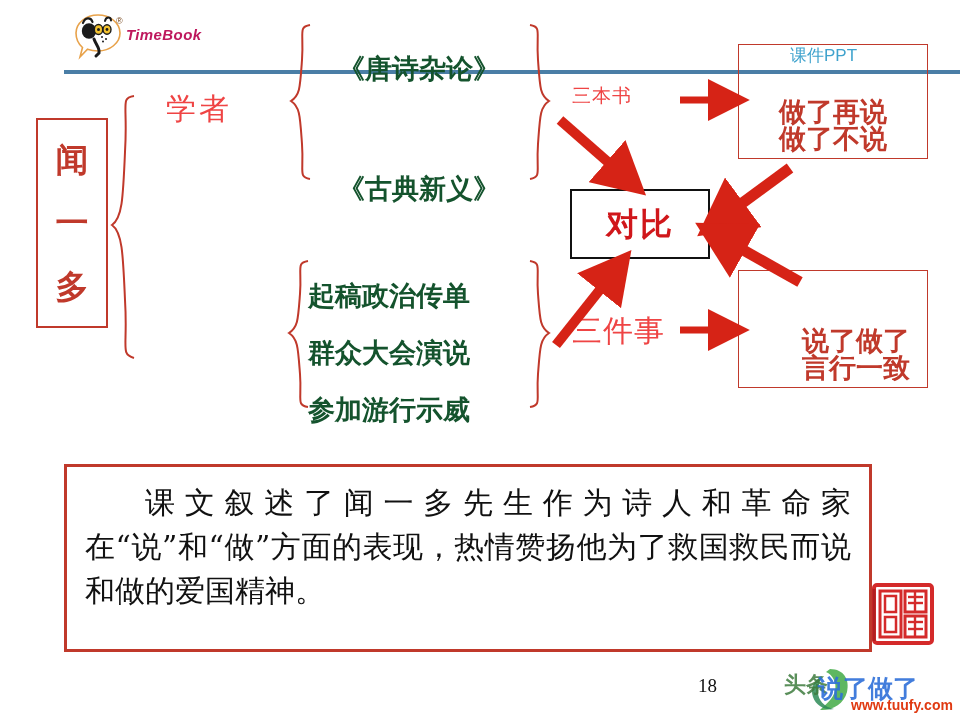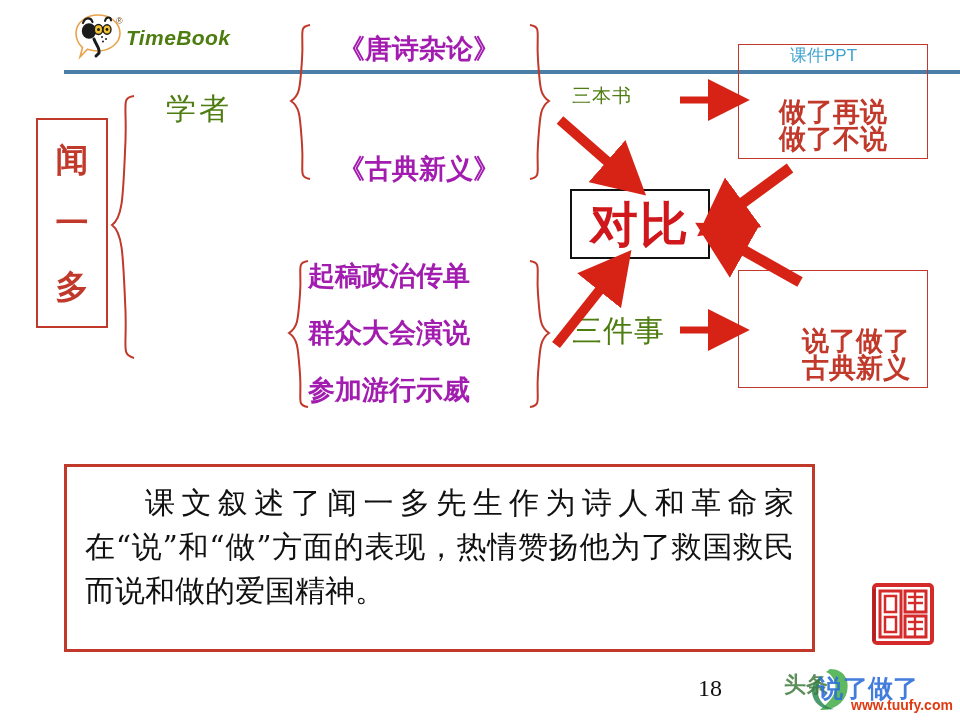--- a/index.html
+++ b/index.html
@@ -11,22 +11,22 @@
     position:relative;
   }
   #slide{position:absolute;left:0;top:0;width:960px;height:720px;}
 
   
   .logo-wrap{position:absolute;left:72px;top:12px;width:200px;height:52px;}
   .logo-badge{position:absolute;left:0;top:0;width:52px;height:52px;}
   .logo-text{
     position:absolute;left:54px;top:14px;
     font-family:"Liberation Sans","DejaVu Sans",sans-serif;
-    font-weight:bold;font-style:italic;font-size:21px;
-    color:#4d7c0f;letter-spacing:.4px;white-space:nowrap;
+    font-weight:bold;font-style:italic;font-size:15px;
+    color:#be185d;letter-spacing:.4px;white-space:nowrap;
   }
   .logo-reg{
     position:absolute;left:44px;top:4px;font-size:9px;color:#7a4a20;
     font-family:"Liberation Sans","DejaVu Sans",sans-serif;
   }
 
   
   .top-rule{position:absolute;left:64px;top:70px;width:896px;height:4px;background:#4A7EA6;}
 
   
@@ -44,26 +44,26 @@
     display:flex;flex-direction:column;align-items:center;justify-content:space-around;
     padding:8px 0;
   }
   .title-box span{
     display:block;font-size:33px;color:#C0392B;line-height:1;
     font-family:"DejaVu Serif","Liberation Serif",serif;font-weight:600;
   }
 
   
   .lbl-black{
-    position:absolute;color:#4d7c0f;font-size:28px;white-space:nowrap;line-height:1;
+    position:absolute;color:#ef4444;font-size:28px;white-space:nowrap;line-height:1;
     font-family:"DejaVu Serif","Liberation Serif",serif;
   }
   .lbl-red{
-    position:absolute;color:#a21caf;font-size:26px;white-space:nowrap;line-height:1;
-    font-family:"DejaVu Serif","Liberation Serif",serif;font-weight:600;
+    position:absolute;color:#14532d;font-size:26px;white-space:nowrap;line-height:1;
+    font-family:"DejaVu Serif","Liberation Serif",serif;font-weight:600;margin-top:20px;
   }
 
   
   .brace{position:absolute;}
 
   
   .res-box{
     position:absolute;border:1.5px solid #C0392B;box-sizing:border-box;
     display:flex;flex-direction:column;align-items:center;justify-content:flex-end;
     padding:6px 0;background:transparent;
@@ -73,45 +73,45 @@
     font-family:"DejaVu Serif","Liberation Serif",serif;font-weight:600;
   }
 
   
   .contrast-box{
     position:absolute;left:570px;top:189px;width:140px;height:70px;
     border:2px solid #111;box-sizing:border-box;
     display:flex;align-items:center;justify-content:center;
   }
   .contrast-box span{
-    font-size:48px;color:#D0171B;line-height:1;letter-spacing:2px;
+    font-size:32px;color:#D0171B;line-height:1;letter-spacing:2px;
     font-family:"DejaVu Serif","Liberation Serif",serif;font-weight:700;
   }
 
   
   .arrows{position:absolute;left:0;top:0;width:960px;height:720px;pointer-events:none;}
 
   
   .summary-box{
-    position:absolute;left:64px;top:464px;width:751px;height:188px;
+    position:absolute;left:64px;top:464px;width:808px;height:188px;
     border:3px solid #C0392B;box-sizing:border-box;
     padding:14px 18px 0 18px;
   }
   .summary-text{
     font-size:30px;line-height:44px;color:#111;text-align:justify;
     font-family:"DejaVu Serif","Liberation Serif",serif;
     text-indent:2em;
   }
 
   
   .seal{position:absolute;left:872px;top:583px;width:62px;height:62px;}
 
   
   .page-no{
-    position:absolute;left:698px;top:675px;font-size:24px;color:#111;
+    position:absolute;left:698px;top:675px;font-size:19px;color:#111;
     font-family:"Liberation Serif","DejaVu Serif",serif;
   }
   .wm-foot{position:absolute;left:782px;top:664px;width:178px;height:52px;text-align:right;}
   .wm-foot-cn{
     position:absolute;left:36px;top:8px;font-size:25px;font-weight:bold;color:#2E6FD9;
     font-family:"DejaVu Sans","Liberation Sans",sans-serif;white-space:nowrap;opacity:.9;
   }
   .wm-foot-url{
     position:absolute;left:40px;top:33px;font-size:14px;font-weight:bold;color:#E03A12;
     font-family:"Liberation Sans","DejaVu Sans",sans-serif;white-space:nowrap;margin-left:29px;
@@ -191,21 +191,21 @@
     <span>对比</span>
   </div>
 
   <div class="res-box" style="left:738px;top:44px;width:190px;height:115px;">
     <span>做了再说</span>
     <span>做了不说</span>
   </div>
 
   <div class="res-box" style="left:738px;top:270px;width:190px;height:118px;padding-left:46px;">
     <span>说了做了</span>
-    <span>古典新义</span>
+    <span>言行一致</span>
   </div>
 
   <svg class="arrows" viewBox="0 0 960 720">
     <defs>
       <marker id="ah" markerWidth="6" markerHeight="6" refX="2.6" refY="3" orient="auto">
         <path d="M0,0 L6,3 L0,6 Z" fill="#D62316"></path>
       </marker>
       <marker id="ah2" markerWidth="5.2" markerHeight="5.6" refX="2.4" refY="2.8" orient="auto">
         <path d="M0,0 L5.2,2.8 L0,5.6 Z" fill="#D62316"></path>
       </marker>

